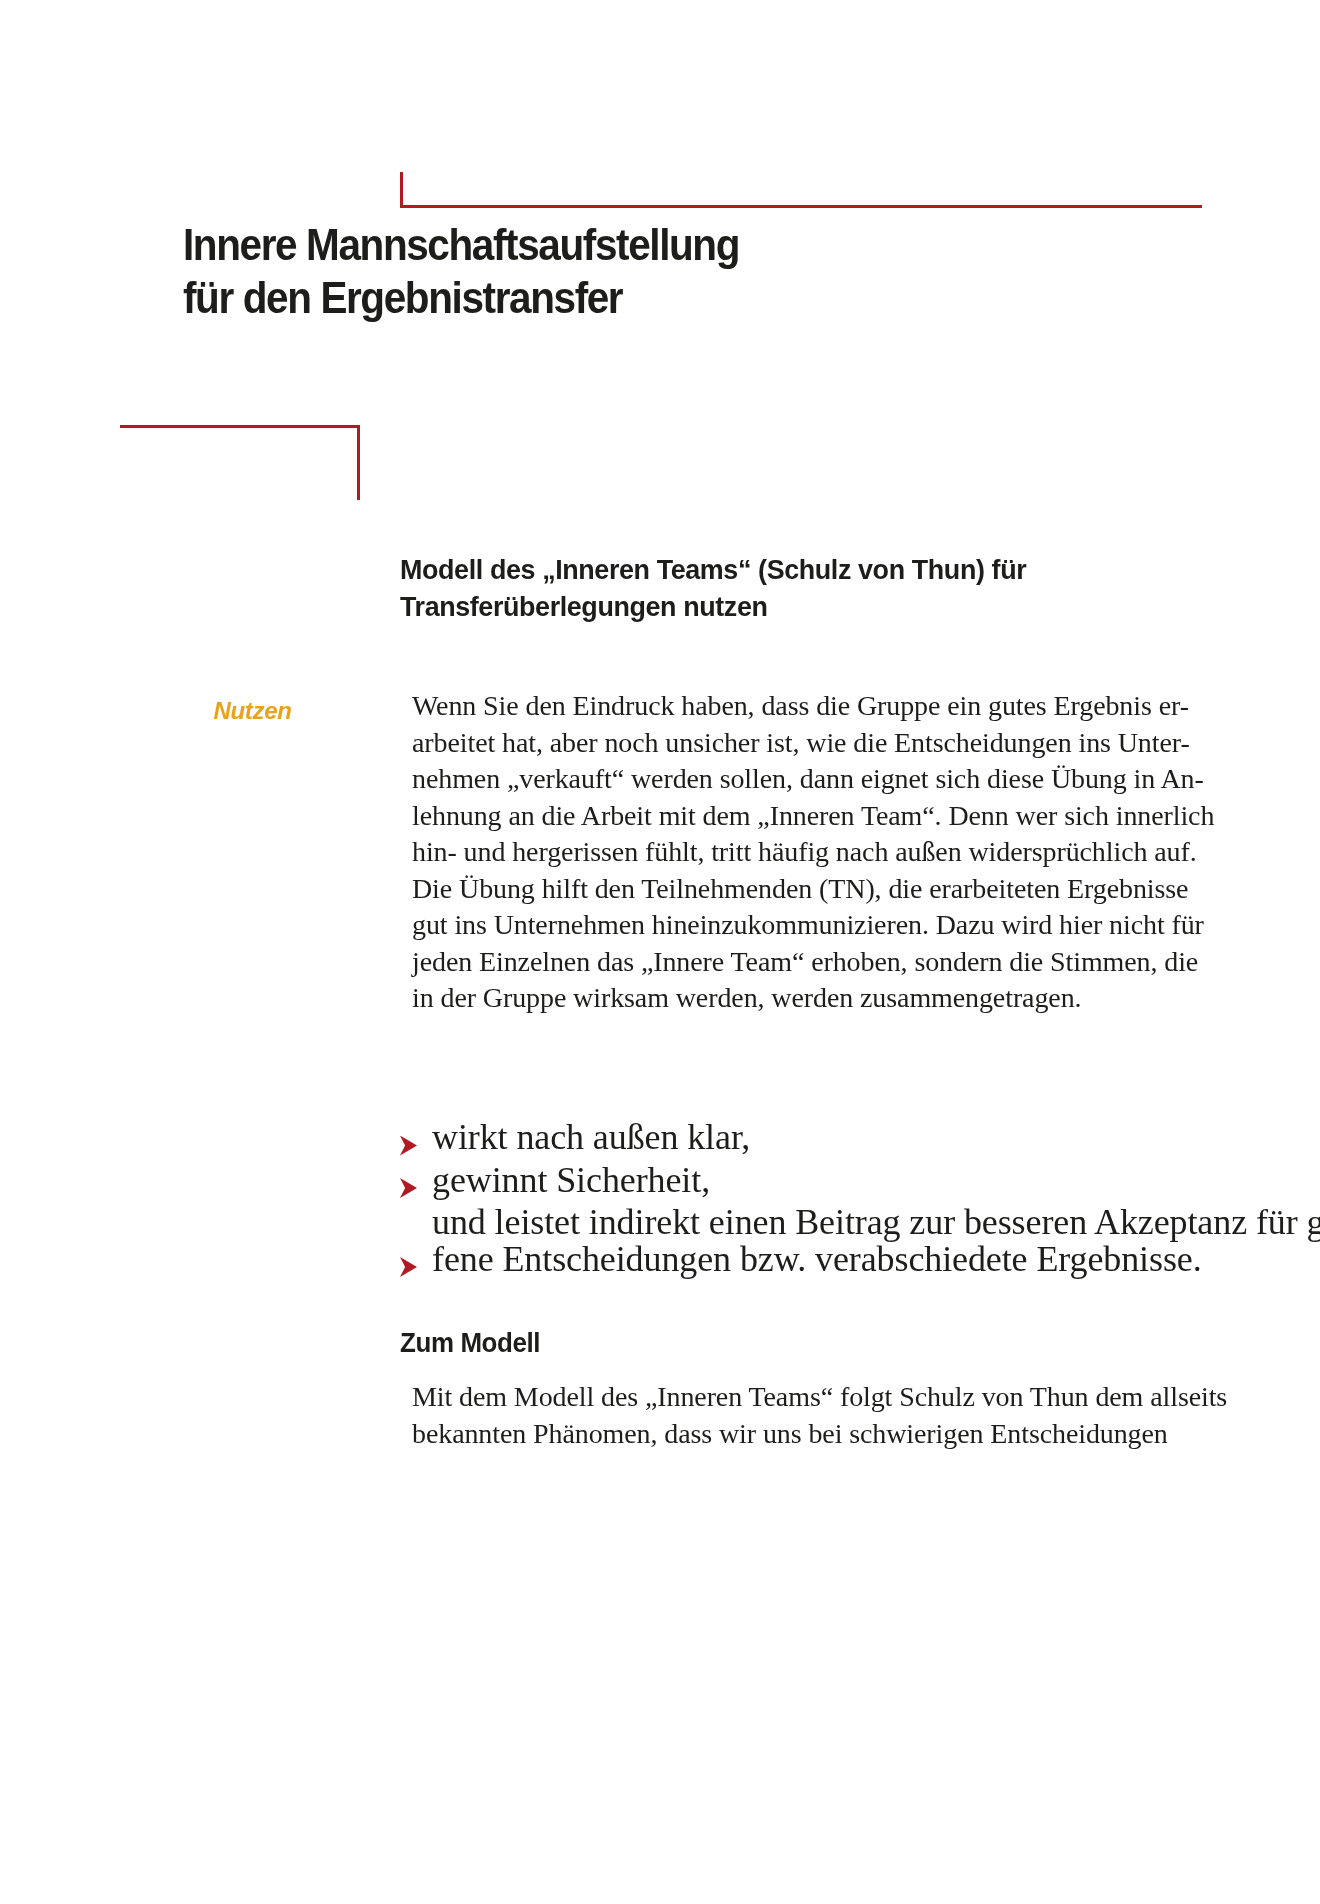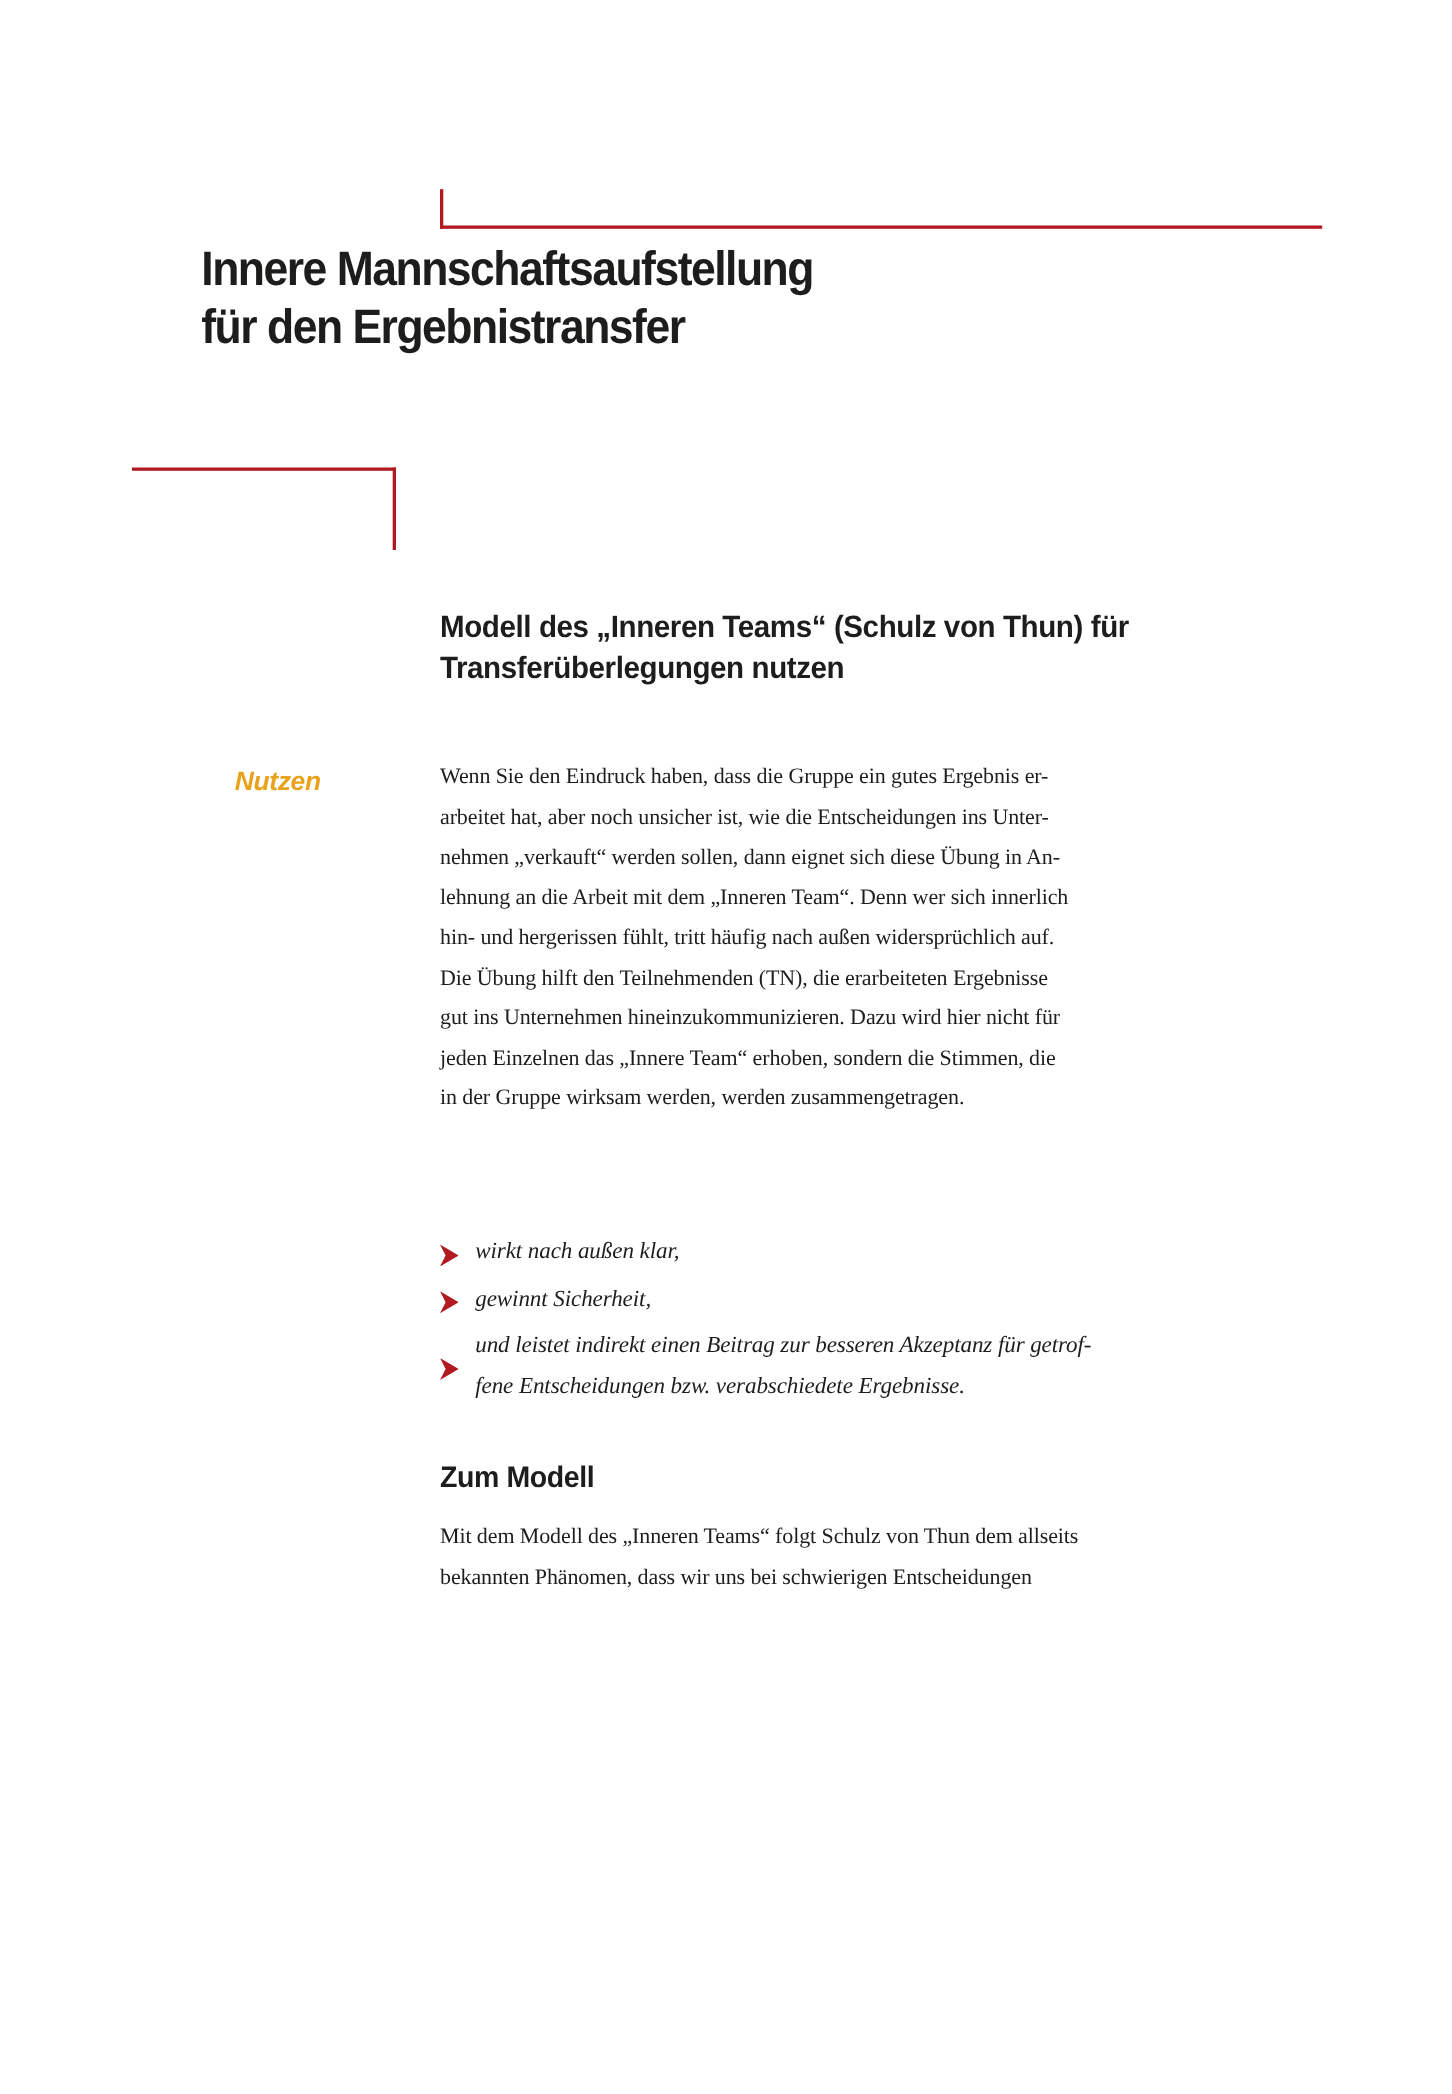--- a/index.html
+++ b/index.html
@@ -84,45 +84,44 @@
     font-family: "Liberation Sans", sans-serif;
     font-style: italic;
     font-weight: 700;
     font-size: 24px;
     color: var(--orange, #e9a21b);
     letter-spacing: -0.3px;
   }
   
   .body-block {
     position: absolute;
-    left: 400px;
+    left: 412px;
     width: 830px;
-    font-size: 20px;
+    font-size: 28px;
     line-height: 36.5px;
     letter-spacing: -0.1px;
     white-space: pre;
   }
   .para-nutzen { top: 688px; }
   .intro-line  { top: 1051px; }
   .para-model  { top: 1379px; }
   
   .bullet-list {
     position: absolute;
     left: 400px;
     top: 1119px;
     width: 830px;
   }
   .list-item {
     display: flex;
-    align-items: center;
+    align-items: flex-end;
     margin-bottom: 6px;
-    font-size: 21px;
+    font-size: 36px;
     line-height: 36.5px;
     letter-spacing: -0.1px;
-    font-style: italic;
   }
   .arrow-bullet {
     flex: 0 0 auto;
     width: 17px;
     height: 20px;
     margin-top: 8px;
     margin-right: 15px;
     background: var(--red, #b11a20);
     clip-path: polygon(0% 0%, 100% 50%, 0% 100%, 30% 50%);
   }

